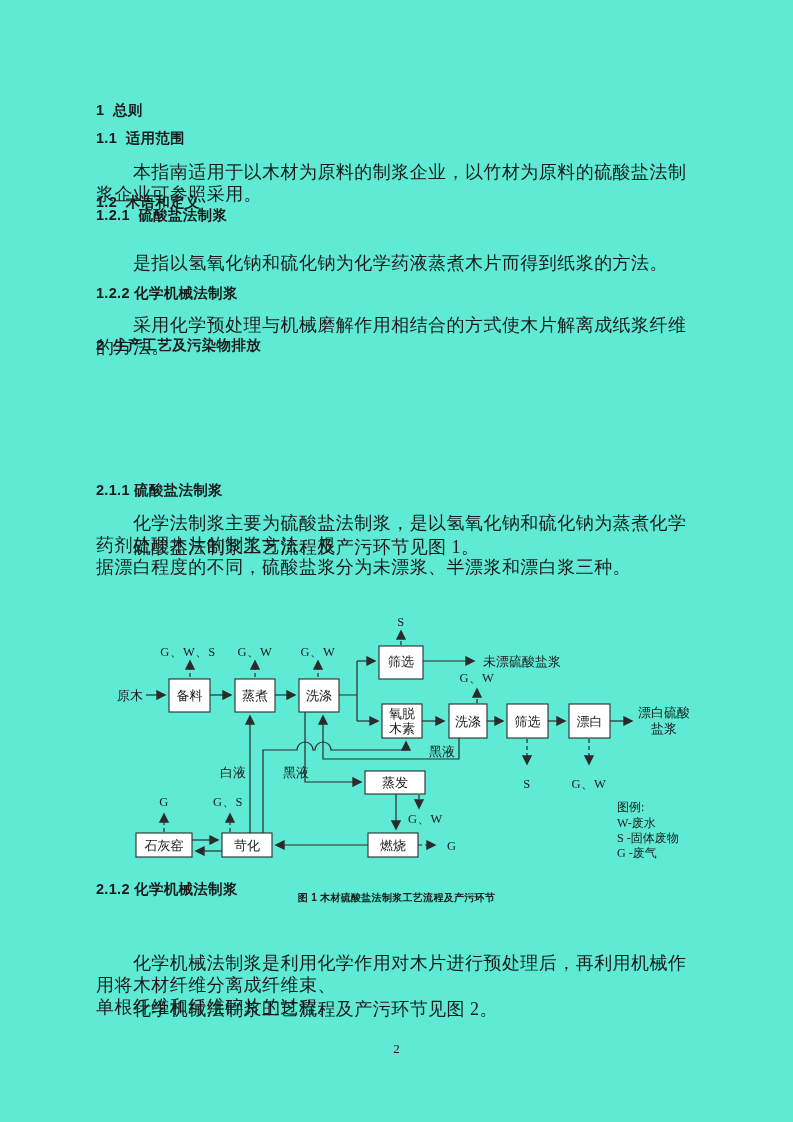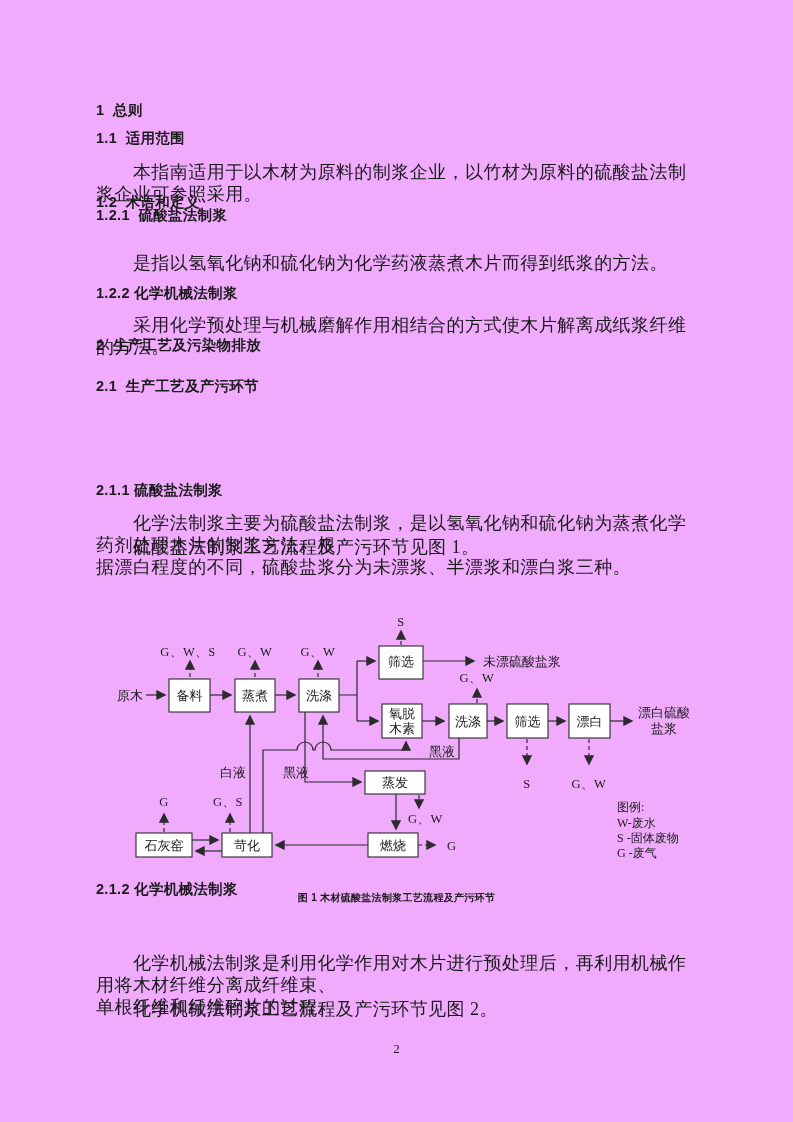--- a/index.html
+++ b/index.html
@@ -1,21 +1,21 @@
 <!DOCTYPE html>
 <html><head>
 <meta charset="utf-8">
 <style>
   * { margin:0; padding:0; box-sizing:border-box; }
   html,body { background:#888; }
   .page {
     position:relative;
     width:793px; height:1122px;
     margin:0 auto;
-    background:#f0abfc;
+    background:#5eead4;
     font-family:"Liberation Serif","DejaVu Serif",serif;
     color:#1b1b1b;
     overflow:hidden;
     padding-left:18px;
   }
   .blk { position:absolute; left:96px; width:606px; }
   .heading {
     font-family:"Liberation Sans","DejaVu Sans",sans-serif;
     font-weight:700; font-size:14.5px; letter-spacing:0.3px;
     white-space:pre;
@@ -48,21 +48,20 @@
 
   <div class="blk heading" style="top:101px">1  总则</div>
   <div class="blk heading" style="top:129px">1.1  适用范围</div>
   <div class="blk para" style="top:161px">　　本指南适用于以木材为原料的制浆企业，以竹材为原料的硫酸盐法制浆企业可参照采用。</div>
   <div class="blk heading" style="top:193px">1.2  术语和定义</div>
   <div class="blk heading" style="top:206px">1.2.1  硫酸盐法制浆</div>
   <div class="blk para" style="top:252px">　　是指以氢氧化钠和硫化钠为化学药液蒸煮木片而得到纸浆的方法。</div>
   <div class="blk heading" style="top:284px">1.2.2 化学机械法制浆</div>
   <div class="blk para" style="top:314px">　　采用化学预处理与机械磨解作用相结合的方式使木片解离成纸浆纤维的方法。</div>
   <div class="blk heading" style="top:336px">2  生产工艺及污染物排放</div>
-  <div class="blk heading" style="top:377px">2.1  生产工艺及产污环节</div>
   <div class="blk heading" style="top:481px">2.1.1 硫酸盐法制浆</div>
   <div class="blk para" style="top:512px">　　化学法制浆主要为硫酸盐法制浆，是以氢氧化钠和硫化钠为蒸煮化学药剂处理木片的制浆方法。根
 据漂白程度的不同，硫酸盐浆分为未漂浆、半漂浆和漂白浆三种。</div>
   <div class="blk para" style="top:536px">　　硫酸盐法制浆工艺流程及产污环节见图 1。</div>
 
   <svg class="figsvg" width="640" height="285" viewBox="95 603 640 285">
     <defs>
       <marker id="ar" viewBox="0 0 10 10" refX="8.5" refY="5" markerWidth="8.5" markerHeight="8.5" orient="auto-start-reverse">
         <path d="M0,0 L10,5 L0,10 z" fill="#2b2b2b"></path>
       </marker>

